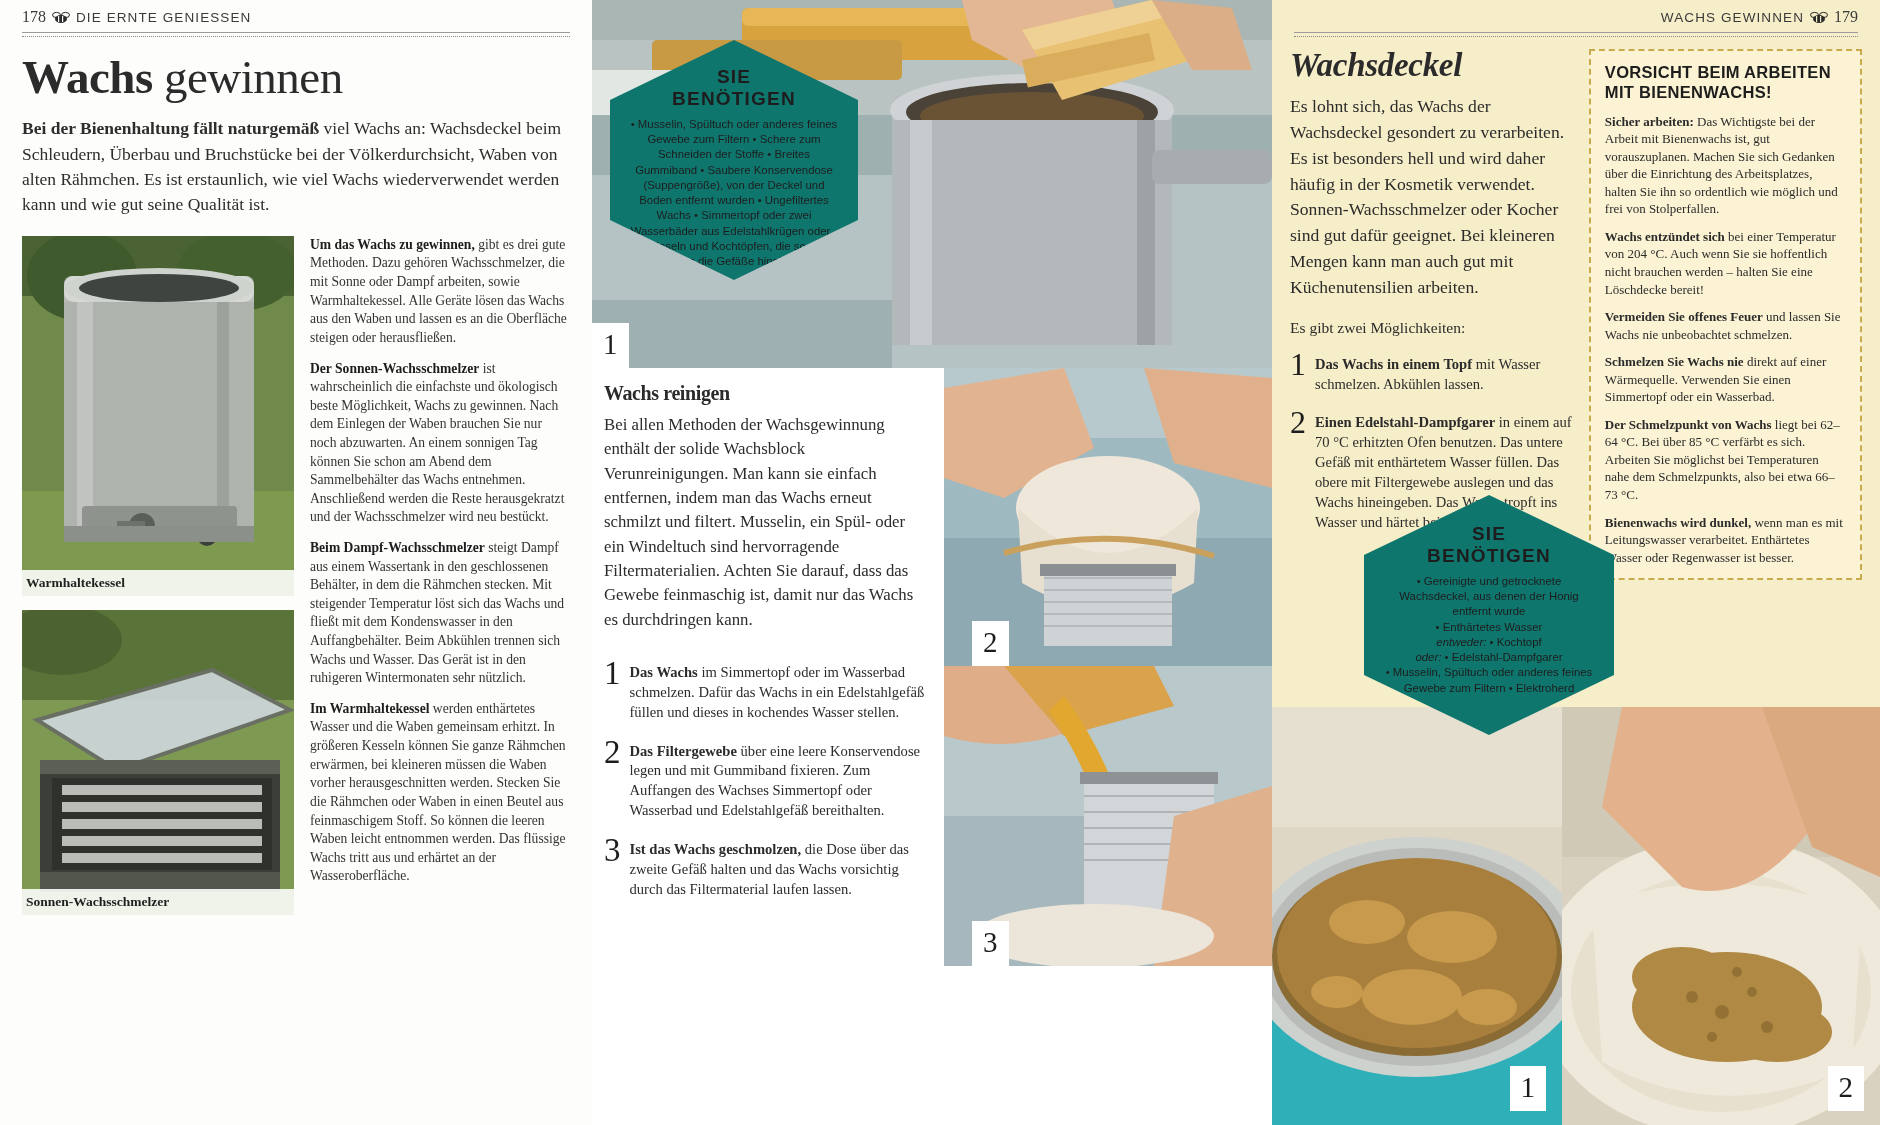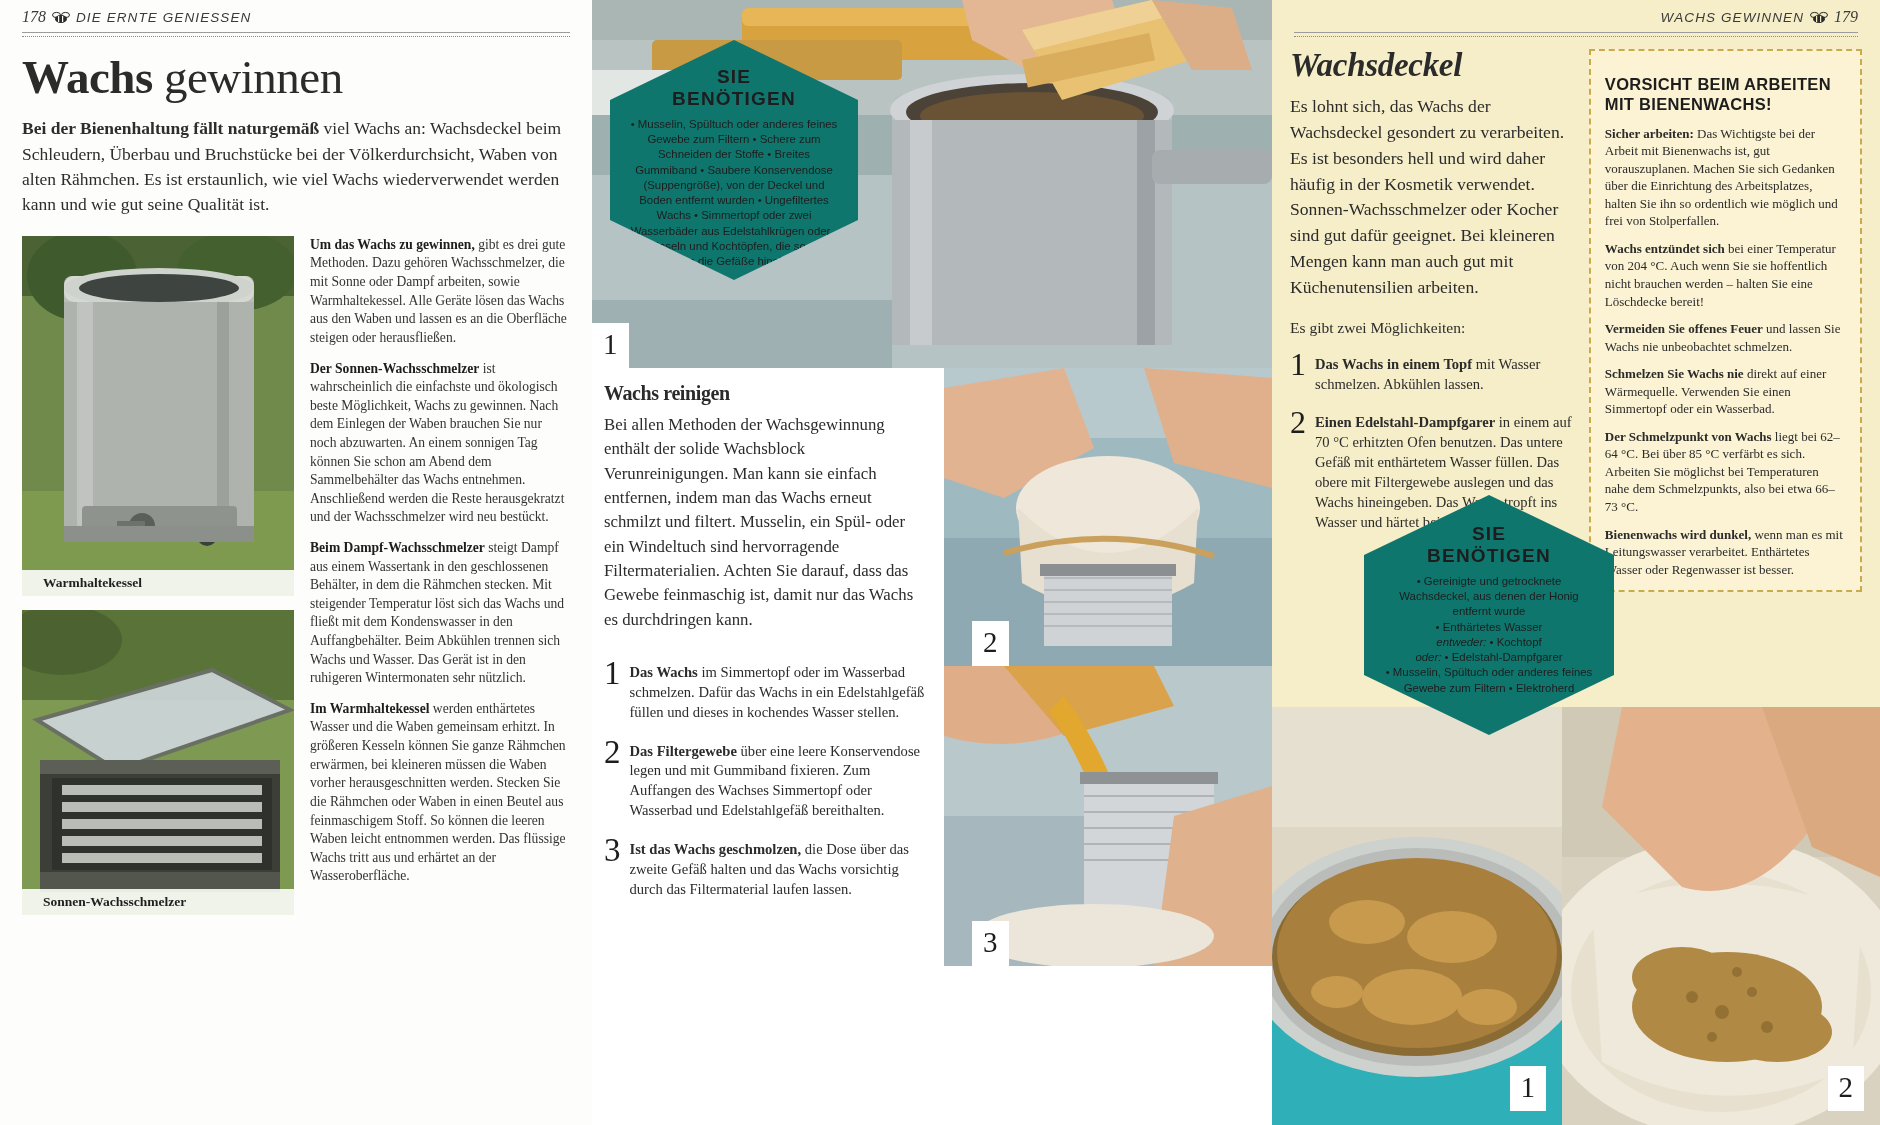--- a/index.html
+++ b/index.html
@@ -6,40 +6,40 @@
   body{
     width:1880px;height:1125px;overflow:hidden;
     background:#ffffff;
     font-family:"Liberation Serif",serif;
     color:#2b2b2b;
   }
   .page{position:relative;width:1880px;height:1125px;display:flex;}
 
   
   .left-page{width:592px;height:1125px;position:relative;background:#fdfdfb;padding:0;box-sizing:border-box;}
-  .folio-bar{display:flex;align-items:center;gap:4px;padding:8px 22px 6px 22px;font-family:"Liberation Sans",sans-serif;font-style:italic;}
+  .folio-bar{display:flex;align-items:center;gap:4px;padding:8px 22px 6px 22px;font-family:"Liberation Sans",sans-serif;}
   .folio-num{font-size:16px;color:#3a3a3a;font-family:"Liberation Serif",serif;}
   .folio-title{font-size:13.5px;letter-spacing:1.1px;color:#3a3a3a;text-transform:uppercase;}
   .rule{border-top:1px solid #9b9b9b;margin:0 22px;}
   .rule.dotted{border-top:1px dotted #8a8a8a;}
 
   .bee{width:22px;height:14px;position:relative;display:inline-block;}
   .bee svg{display:block;}
 
   .headline{font-size:47px;font-weight:700;margin:16px 22px 0 22px;letter-spacing:-0.5px;line-height:1.05;}
   .headline .light{font-weight:400;font-style:normal;}
   .intro{margin:14px 22px 8px 22px;font-size:17.5px;line-height:1.45;color:#2d2d2d;}
   .intro b{font-weight:700;}
 
   .left-body{display:flex;margin:18px 22px 0 22px;gap:16px;}
   .left-photos{width:272px;}
   .photo{position:relative;width:272px;background:#cfcfc8;overflow:hidden;}
   .photo .cap{
     position:absolute;left:0;bottom:0;right:0;background:rgba(255,255,255,0.88);
-    font-family:"Liberation Serif",serif;font-size:13.5px;padding:5px 21px;color:#1f1f1f;font-weight:600;
+    font-family:"Liberation Serif",serif;font-size:13.5px;padding:5px 4px;color:#1f1f1f;font-weight:600;
   }
   .photo.p1{height:360px;}
   .photo.p2{height:305px;margin-top:14px;}
   .left-col{width:auto;flex:1;font-size:13.6px;line-height:1.37;color:#333;}
   .left-col p{margin:0 0 12px 0;}
   .left-col b{font-weight:700;color:#1d1d1d;font-family:Liberation Serif, serif;}
 
   
   .mid{width:680px;position:relative;background:#ffffff;}
   .mid-top-photo{position:relative;width:680px;height:368px;overflow:hidden;}
@@ -75,21 +75,21 @@
   .rc-left p{font-size:17.6px;line-height:1.47;margin:0 0 16px 0;}
   .rc-left .lead{font-size:15.5px;margin-bottom:10px;}
   .opts .step .num{font-size:32px;}
   .opts .step .txt{font-size:14.6px;line-height:1.36;}
 
   .warnbox{
     border:2px dashed #c9ab4e;background:#fbf3d3;padding:12px 14px;margin-top:12px;
     box-sizing:border-box;
   }
   .warnbox h3{
-    font-family:"Liberation Sans",sans-serif;font-size:16.5px;font-weight:700;margin:12px 0 10px 0;
+    font-family:"Liberation Sans",sans-serif;font-size:16.5px;font-weight:700;margin:0 0 10px 0;
     text-transform:uppercase;letter-spacing:0.3px;line-height:1.2;color:#1d1d1d;
   }
   .warnbox p{font-size:13px;line-height:1.35;margin:0 0 10px 0;}
   .warnbox b{font-weight:700;}
 
   
   .hex{
     position:absolute;background:#0f766e;
     clip-path:polygon(50% 0%,100% 25%,100% 75%,50% 100%,0% 75%,0% 25%);
     text-align:center;box-sizing:border-box;

